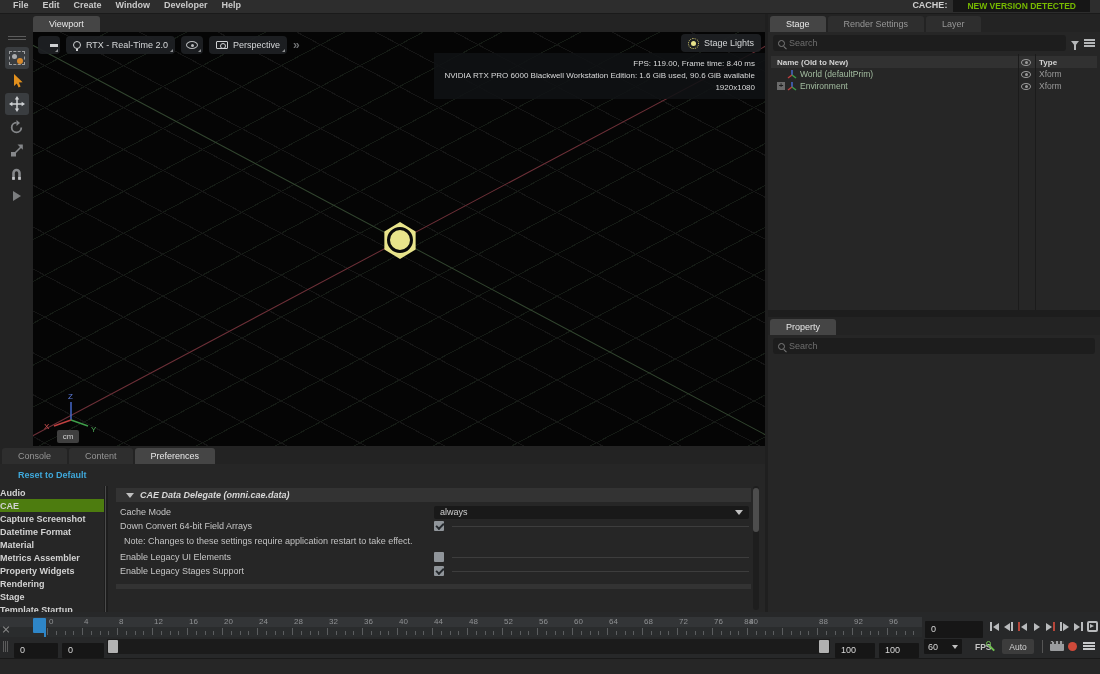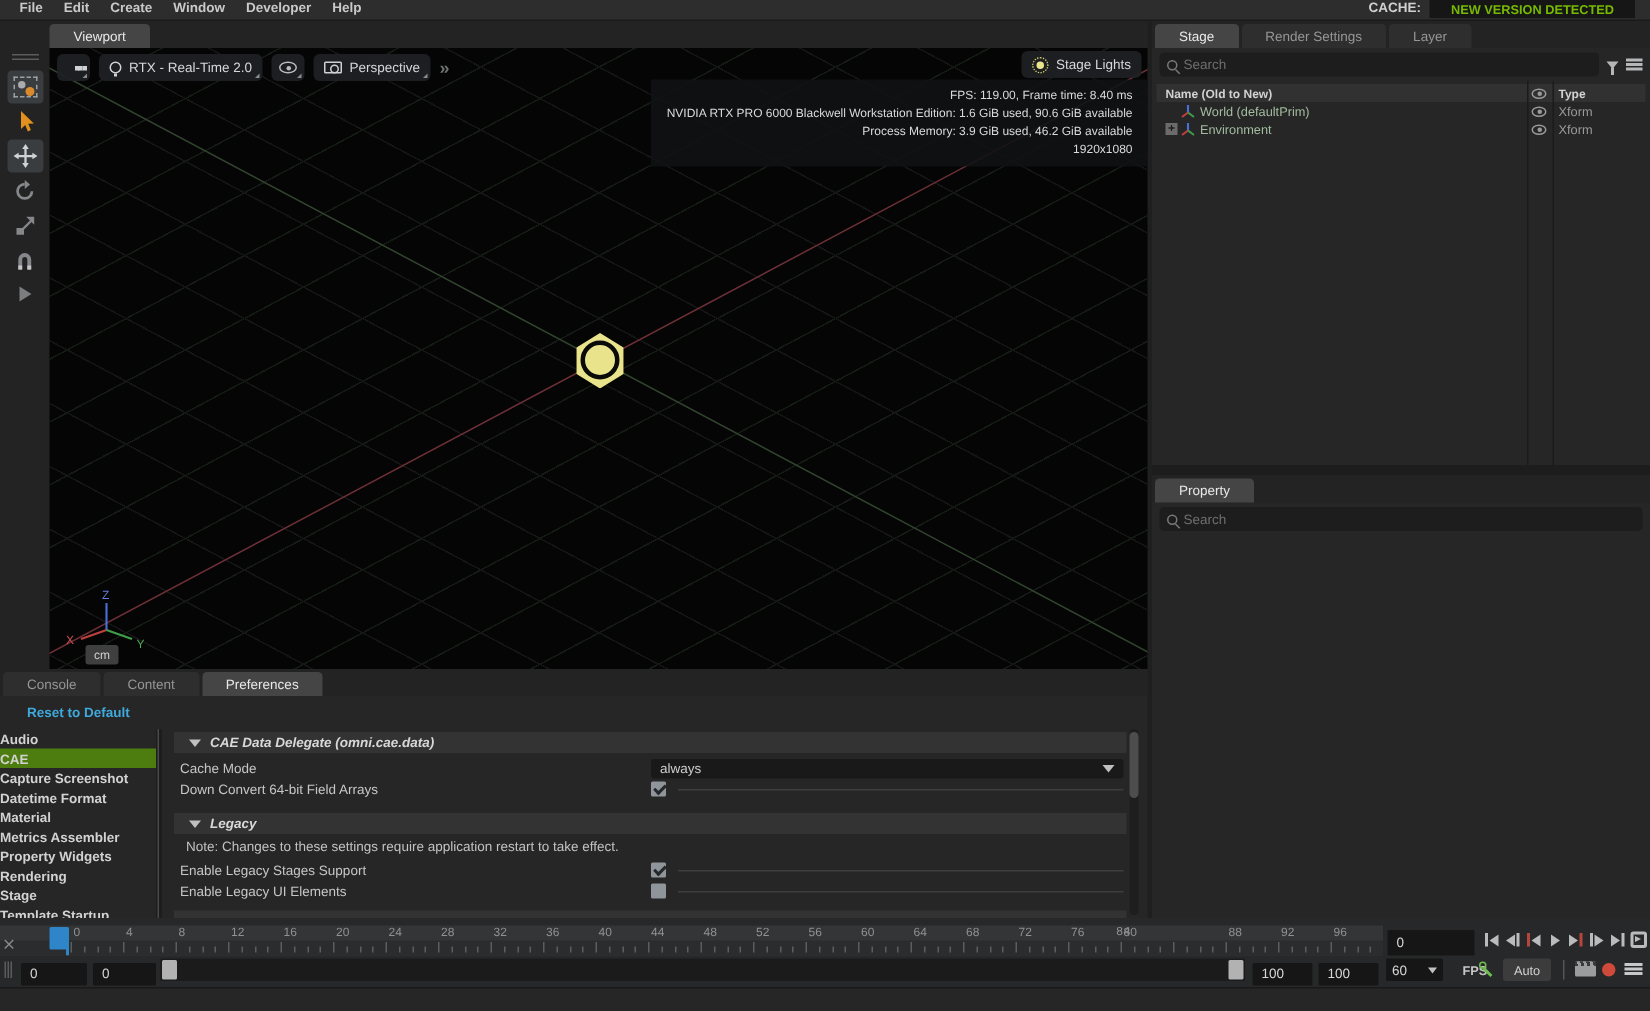--- a/index.html
+++ b/index.html
@@ -313,21 +313,20 @@
       <button class="vp-btn stage-lights-btn">
         <span class="sun-ico">
             <i></i>
           </span>
         <span>Stage Lights</span>
       </button>
 
       <div class="hud">
         <div>FPS: 119.00, Frame time: 8.40 ms</div>
         <div>NVIDIA RTX PRO 6000 Blackwell Workstation Edition: 1.6 GiB used, 90.6 GiB available</div>
-        <div>Process Memory: 3.9 GiB used, 46.2 GiB available</div>
         <div>1920x1080</div>
       </div>
 
       <svg class="axis-gizmo" width="60" height="44">
         <line x1="30" y1="30" x2="30" y2="12" stroke="#4a6fd8" stroke-width="1.4"></line>
         <line x1="30" y1="30" x2="13" y2="36" stroke="#c04040" stroke-width="1.4"></line>
         <line x1="30" y1="30" x2="47" y2="36" stroke="#3f9e4a" stroke-width="1.4"></line>
         <text x="27" y="9" fill="#5f7fe0" font-size="8">Z</text>
         <text x="3" y="39" fill="#cf5050" font-size="8">X</text>
         <text x="50" y="42" fill="#4fae58" font-size="8">Y</text>
@@ -448,36 +447,32 @@
           </span>
         </span>
       </div>
       <div class="set-row">
         <span class="lbl">Down Convert 64-bit Field Arrays</span>
         <span class="ctrl">
           <span class="checkbox on"></span>
           <span class="row-line"></span>
         </span>
       </div>
-      <div class="sec-header" style="margin-top:9px">
-        <span class="tri"></span>
-        <span>Legacy</span>
-      </div>
       <div class="note">Note: Changes to these settings require application restart to take effect.</div>
+      <div class="set-row">
+        <span class="lbl">Enable Legacy UI Elements</span>
+        <span class="ctrl">
+          <span class="checkbox"></span>
+          <span class="row-line"></span>
+        </span>
+      </div>
       <div class="set-row">
         <span class="lbl">Enable Legacy Stages Support</span>
         <span class="ctrl">
           <span class="checkbox on"></span>
-          <span class="row-line"></span>
-        </span>
-      </div>
-      <div class="set-row">
-        <span class="lbl">Enable Legacy UI Elements</span>
-        <span class="ctrl">
-          <span class="checkbox"></span>
           <span class="row-line"></span>
         </span>
       </div>
       <div class="clipped-sec"></div>
       <div class="set-scrollbar">
           <span class="thumb"></span>
         </div>
     </div>
   </div>
 

